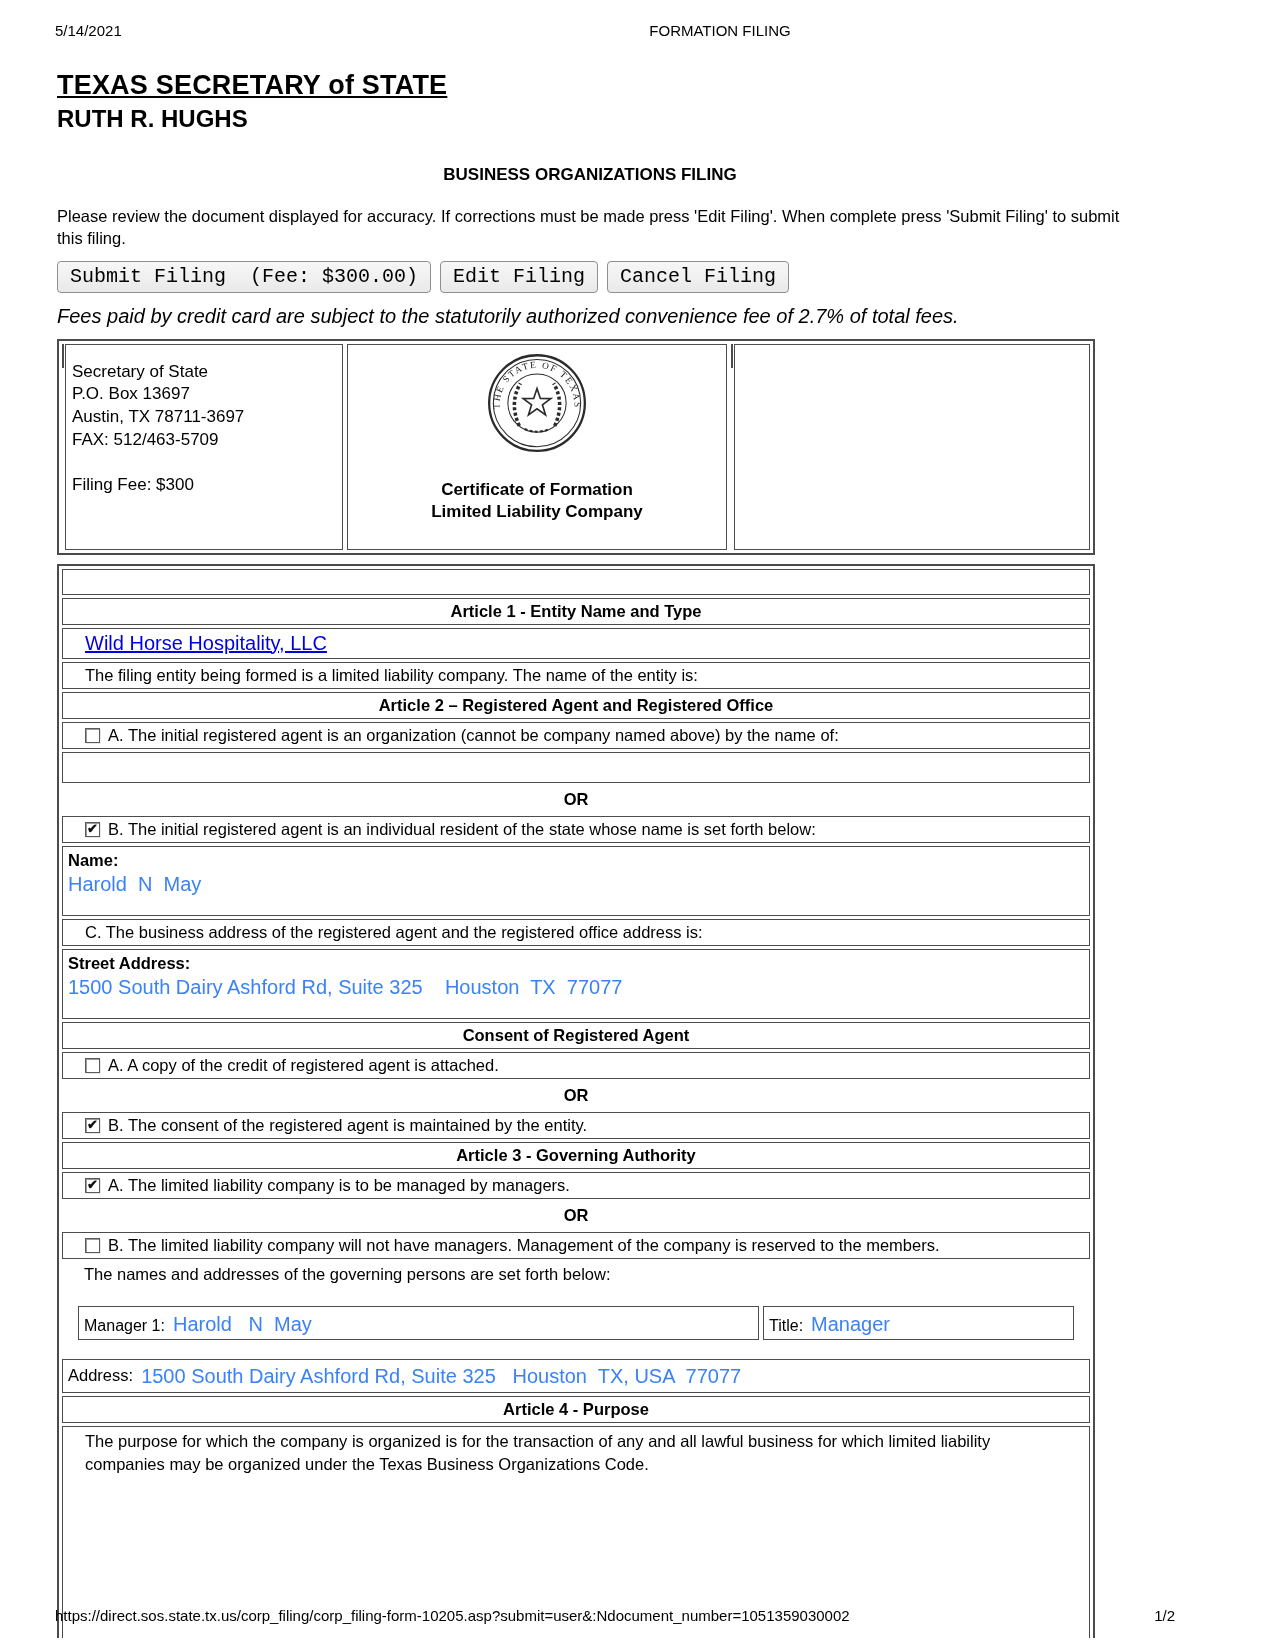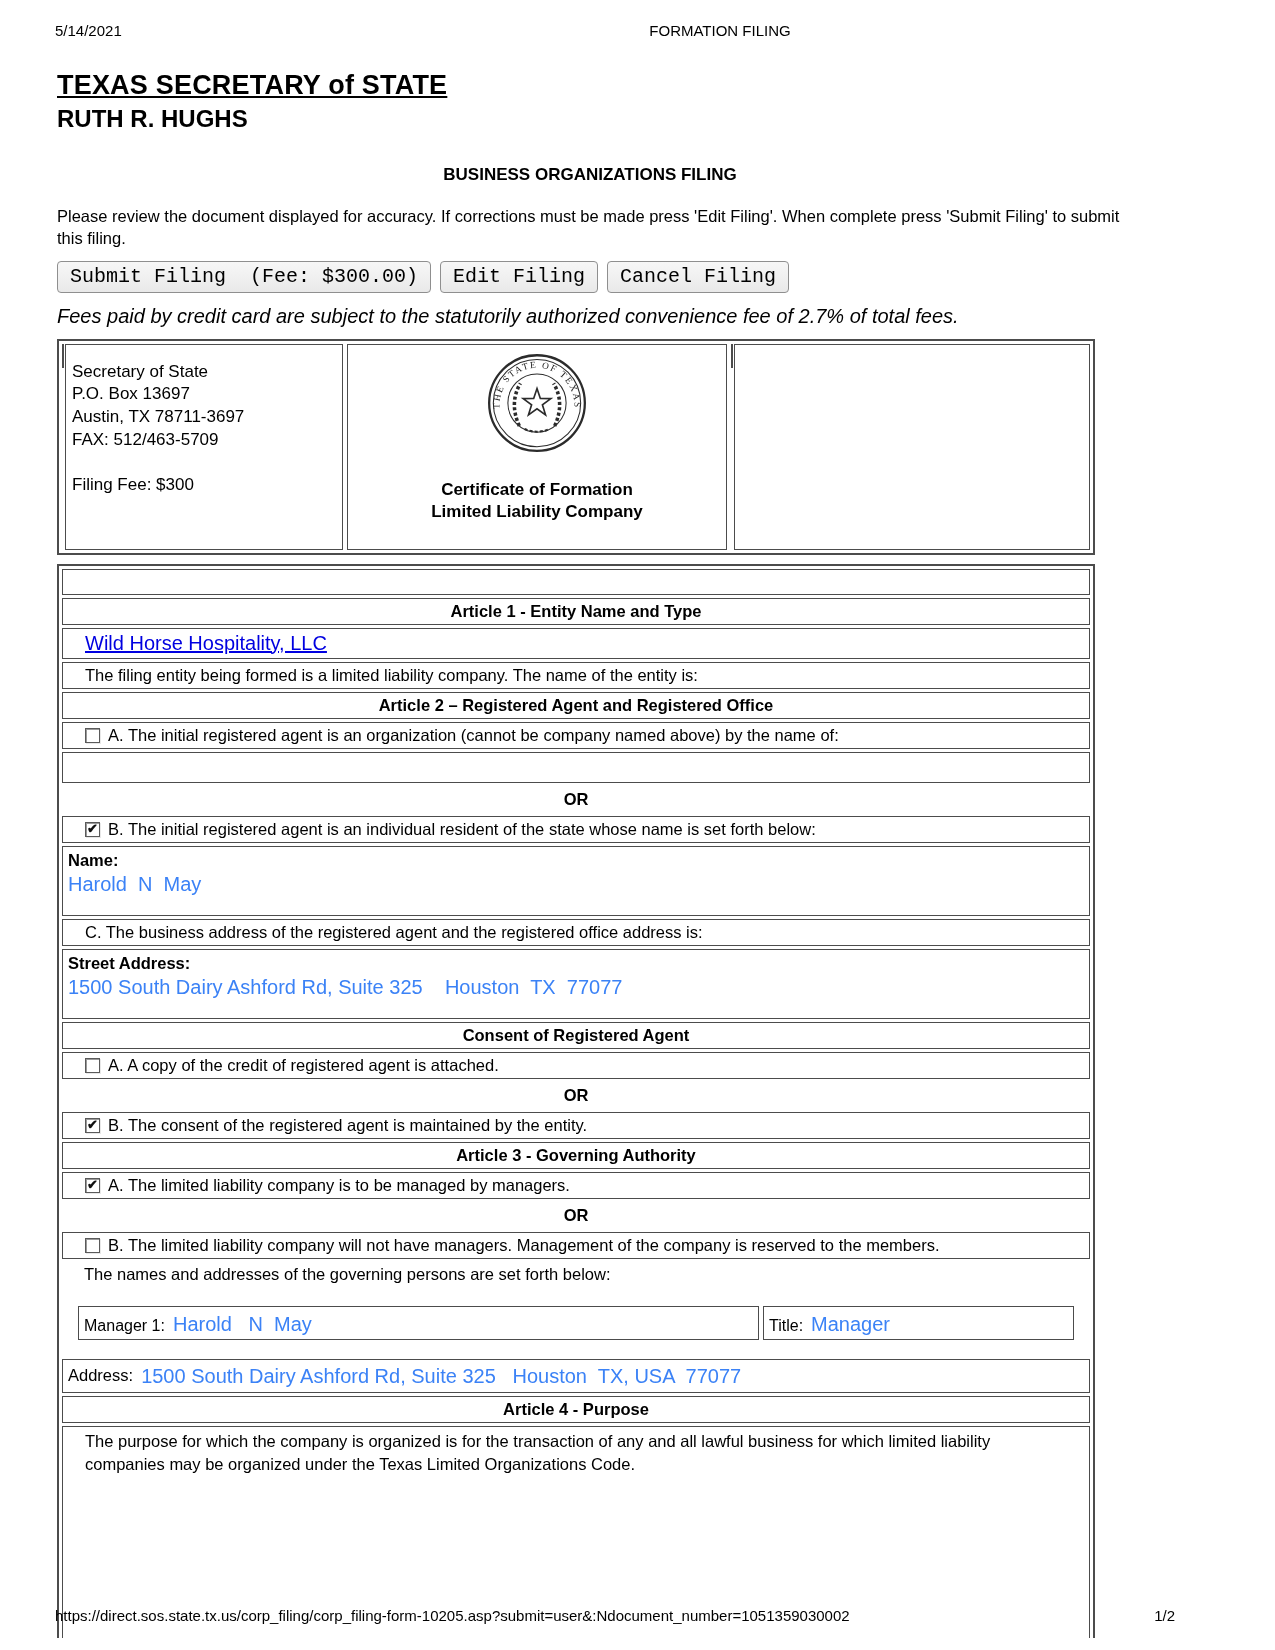--- a/index.html
+++ b/index.html
@@ -218,21 +218,21 @@
           <span class="blue-value">Manager</span>
         </div>
       </div>
       <div class="row inline-value">
         <span>Address:</span>
         <span class="blue-value">1500 South Dairy Ashford Rd, Suite 325   Houston  TX, USA  77077</span>
       </div>
 
       <div class="row row-center row-bold article-header">Article 4 - Purpose</div>
       <div class="row purpose-row">
-        <span>The purpose for which the company is organized is for the transaction of any and all lawful business for which limited liability companies may be organized under the Texas Limited Organizations Code.</span>
+        <span>The purpose for which the company is organized is for the transaction of any and all lawful business for which limited liability companies may be organized under the Texas Business Organizations Code.</span>
       </div>
 
     </div>
   </div>
 
   <div class="print-footer">
     <span class="footer-url">https://direct.sos.state.tx.us/corp_filing/corp_filing-form-10205.asp?submit=user&amp;:Ndocument_number=1051359030002</span>
     <span class="footer-page">1/2</span>
   </div>
 

